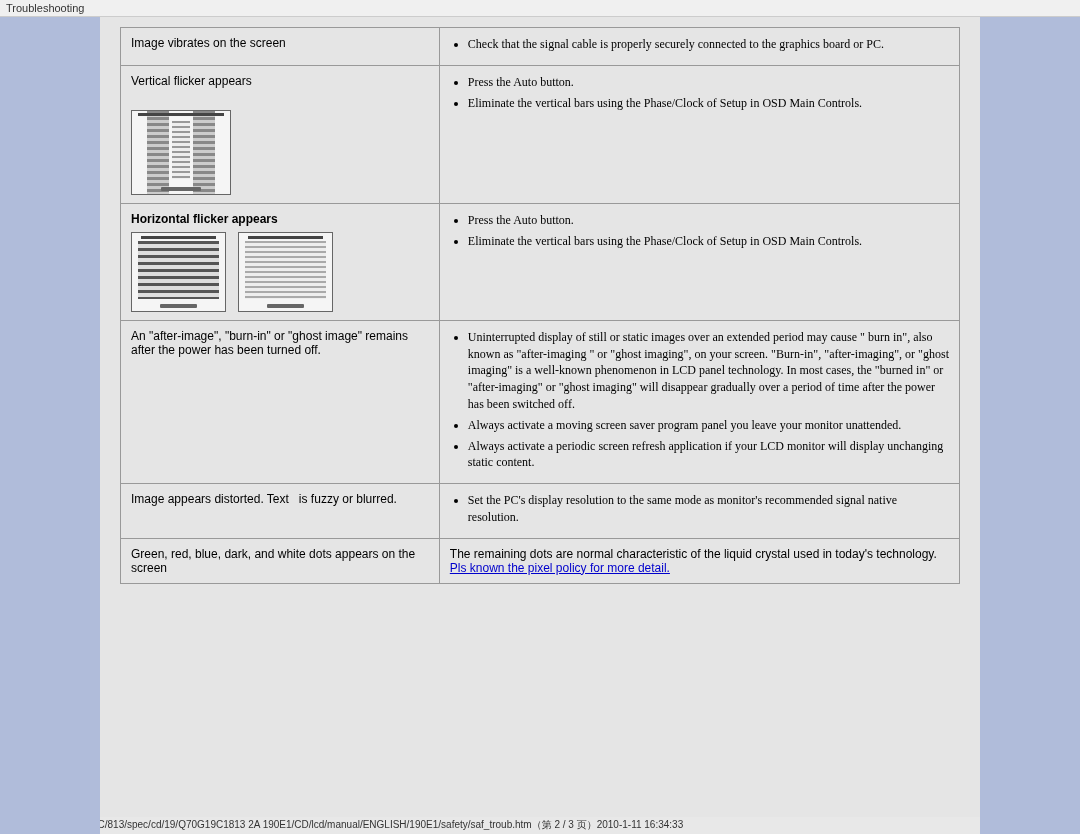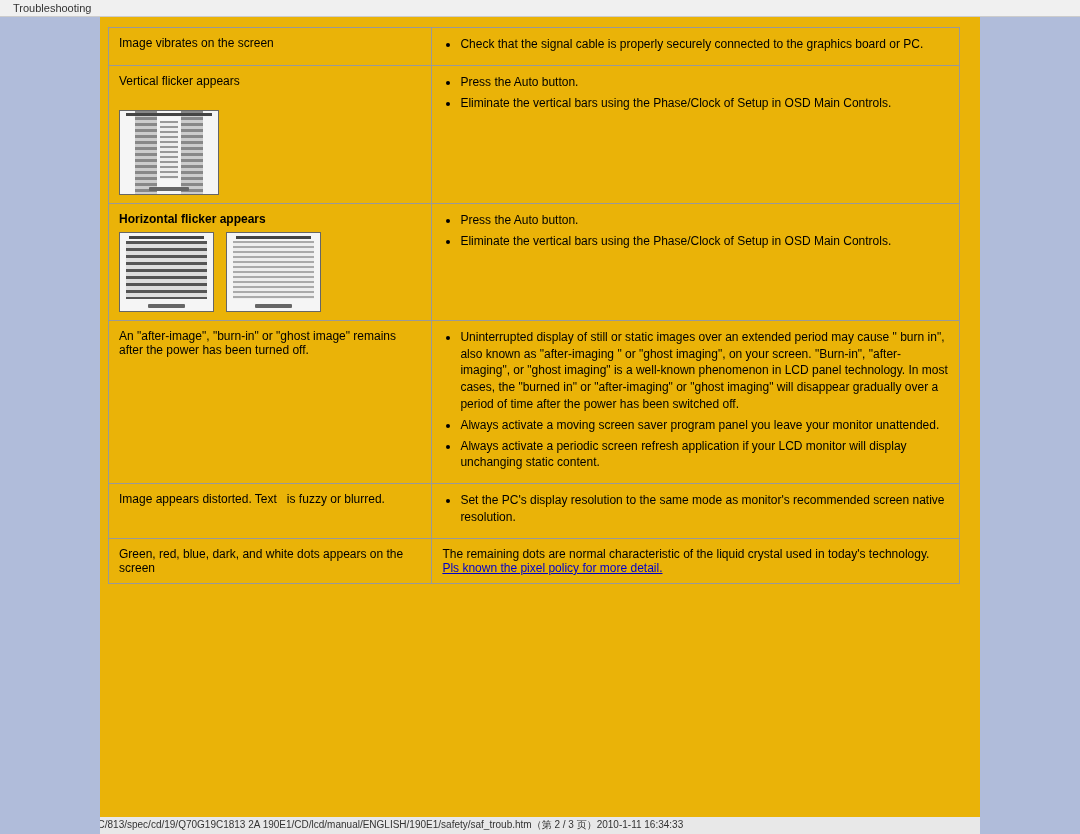--- a/index.html
+++ b/index.html
@@ -7,21 +7,21 @@
       background: #c8d0e0;
       font-family: Arial, sans-serif;
       font-size: 12px;
       color: #000;
       width: 1080px;
       min-height: 834px;
       position: relative;
     }
     .top-bar {
       background: #f0f0f0;
-      padding: 2px 13px;
+      padding: 2px 6px;
       font-size: 11px;
       color: #333;
       border-bottom: 1px solid #ccc;
     }
     table.trouble-table {
       width: 100%;
       border-collapse: collapse;
       font-size: 12px;
     }
     table.trouble-table td {
@@ -31,20 +31,21 @@
     }
     table.trouble-table td.left-col {
       width: 38%;
     }
     table.trouble-table td.right-col {
       width: 62%;
     }
     ul.bullet-list {
       list-style: disc;
       padding-left: 18px;
+      font-family: Liberation Serif, serif;
     }
     ul.bullet-list li {
       margin-bottom: 4px;
       line-height: 1.4;
     }
     
     .vflicker {
       width: 100px;
       height: 85px;
       background: #f5f5f5;
@@ -152,23 +153,23 @@
       left: 0;
       width: 1080px;
     }
     .outer-wrapper {
       position: relative;
       width: 1080px;
       min-height: 834px;
     }
     .main-center {
       margin: 0 100px;
-      background: #eab308;
+      background: #e5e5e5;
       min-height: 800px;
-      padding: 10px 20px 40px 8px;
+      padding: 10px 20px 40px 20px;
     }
   </style>
 </head>
 <body>
 
 <div class="outer-wrapper">
 
   <div style="position:absolute;left:0;top:0;width:100px;height:100%;background:#b0bcda;z-index:1;"></div>
 
   <div style="position:absolute;right:0;top:0;width:100px;height:100%;background:#b0bcda;z-index:1;"></div>
@@ -251,21 +252,21 @@
             </ul>
           </td>
         </tr>
 
         <tr>
           <td class="left-col">
             <span>Image appears distorted. Text &nbsp; is fuzzy or blurred.</span>
           </td>
           <td class="right-col">
             <ul class="bullet-list">
-              <li>Set the PC's display resolution to the same mode as monitor's recommended screen native resolution.</li>
+              <li>Set the PC's display resolution to the same mode as monitor's recommended signal native resolution.</li>
             </ul>
           </td>
         </tr>
 
         <tr>
           <td class="left-col">
             <span>Green, red, blue, dark, and white dots appears on the screen</span>
           </td>
           <td class="right-col">
             <span>The remaining dots are normal characteristic of the liquid crystal used in today's technology. </span><a class="link-text" href="#">Pls known the pixel policy for more detail.</a>

